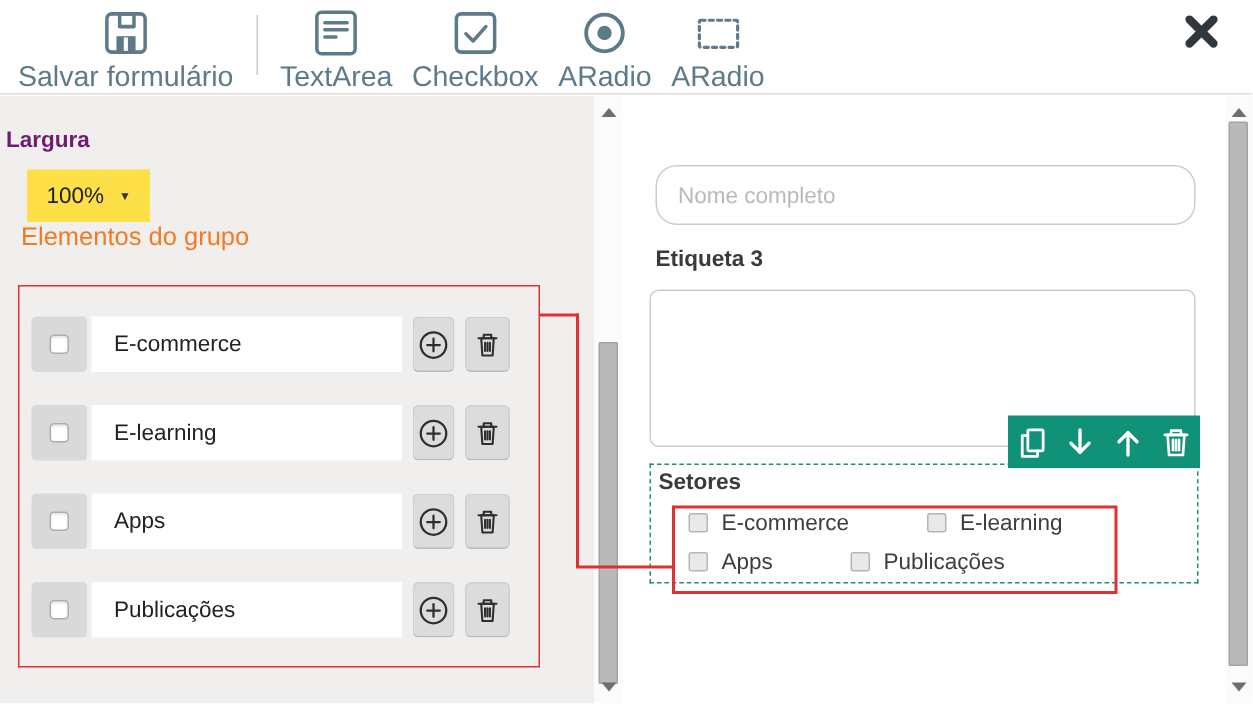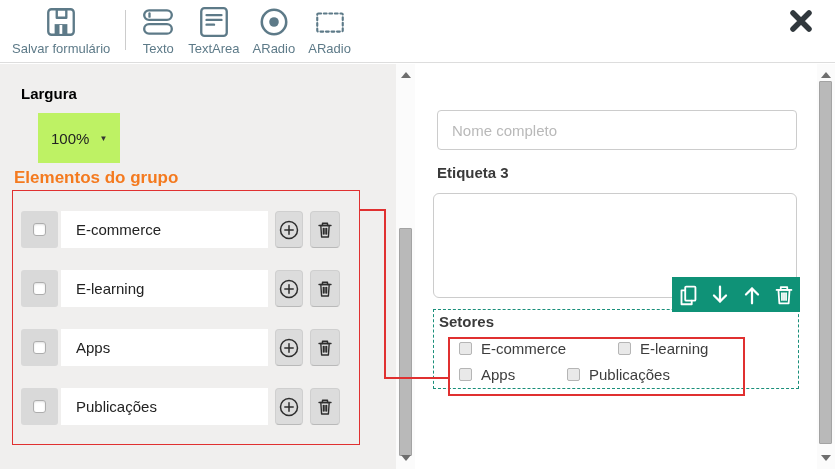--- a/index.html
+++ b/index.html
@@ -7,33 +7,33 @@
               font-family:"Liberation Sans", sans-serif; }
   .app { position:relative; width:835px; height:469px; background:#fff; }
 
   
   .toolbar { position:absolute; left:0; top:0; width:835px; height:63px;
              background:#fff; border-bottom:1px solid #ddd;
              display:flex; align-items:flex-start; padding:5px 0 0 12px; gap:13px; }
   .tb-item { display:flex; flex-direction:column; align-items:center; gap:2px;
              color:var(--toolbar_icon,#5d7a88); cursor:pointer; }
   .tb-item svg { display:block; }
-  .tb-label { font-size:13px; white-space:nowrap; color:var(--toolbar_icon,#5d7a88); }
+  .tb-label { font-size:19px; white-space:nowrap; color:var(--toolbar_icon,#5d7a88); }
   .tb-divider { width:1px; height:40px; background:#ccc; margin:5px 2px 0 2px; }
   .close-btn { position:absolute; right:21px; top:8px; cursor:pointer; }
 
   
   .left-panel { position:absolute; left:0; top:64px; width:396px; height:405px;
                 background:#f0efee; }
-  .largura { position:absolute; left:21px; top:21px; font-size:15px; font-weight:700; color:#000000; }
-  .width-select { position:absolute; left:18px; top:49px; width:82px; height:50px;
-                  background:#bef264; display:flex; align-items:center; gap:10px;
-                  padding-left:13px; font-size:15px; color:#222; cursor:pointer;margin-left:20px; }
+  .largura { position:absolute; left:4px; top:21px; font-size:15px; font-weight:700; color:#701a75; }
+  .width-select { position:absolute; left:18px; top:49px; width:82px; height:35px;
+                  background:#fde047; display:flex; align-items:center; gap:10px;
+                  padding-left:13px; font-size:15px; color:#222; cursor:pointer; }
   .width-caret { font-size:8px; color:#333; }
-  .group-heading { position:absolute; left:14px; top:104px; font-size:17px; font-weight:700;
+  .group-heading { position:absolute; left:14px; top:84px; font-size:17px; font-weight:400;
                    color:var(--heading_orange,#f47a1f); }
   .group-box { position:absolute; left:12px; top:126px; width:348px; height:255px;
                border:1.5px solid var(--highlight_red,#e03030); }
   .g-row { position:absolute; left:8px; height:37px; display:flex; align-items:center; }
   .g-row.r0{top:20px;} .g-row.r1{top:79px;} .g-row.r2{top:138px;} .g-row.r3{top:197px;}
   .drag { width:37px; height:37px; background:#d9d9d9; border-radius:3px;
           display:flex; align-items:center; justify-content:center; cursor:pointer; }
   .mini-cb { width:13px; height:13px; background:#fff; border:1px solid #adadad;
              border-radius:3px; box-shadow:inset 0 1px 2px rgba(0,0,0,.12); }
   .g-input { width:207px; height:37px; border:none; outline:none; background:#fff;
@@ -53,21 +53,21 @@
   .sb-arrow.up { top:8px; border-bottom:6px solid #6e6e6e; }
   .sb-arrow.down { bottom:8px; border-top:6px solid #6e6e6e; }
   .sb-thumb { position:absolute; left:3px; width:13px; background:#b9b9b9;
               border:1px solid #a3a3a3; border-radius:1px; }
   .sb-left .sb-thumb { top:164px; height:228px; }
   .sb-right .sb-thumb { top:17px; height:363px; left:2px; }
 
   
   .right-panel { position:absolute; left:415px; top:64px; width:402px; height:405px; background:#fff; }
   .name-input { position:absolute; left:22px; top:46px; width:360px; height:40px;
-                border:1px solid #ccc; border-radius:4px; padding:0 14px; font-size:15px;
+                border:1px solid #ccc; border-radius:14px; padding:0 14px; font-size:15px;
                 color:#333; outline:none; font-family:"Liberation Sans",sans-serif; }
   .name-input::placeholder { color:#b9b9b9; }
   .field-label { position:absolute; font-size:15px; font-weight:700; color:#3a3a3a; }
   .label2 { left:22px; top:100px; }
   .preview-textarea { position:absolute; left:18px; top:129px; width:364px; height:105px;
                       border:1px solid #ccc; border-radius:6px; resize:none; outline:none; }
   .action-bar { position:absolute; left:257px; top:213px; width:128px; height:35px;
                 background:var(--action_teal,#0f9277); display:flex; align-items:center;
                 justify-content:space-around; z-index:3; }
   .action-btn { background:transparent; border:none; color:#fff; display:flex;
@@ -103,39 +103,38 @@
         <rect x="4" y="4" width="24" height="24" rx="3"></rect>
         <rect x="12" y="4" width="9" height="8"></rect>
         <rect x="10" y="18" width="12" height="10" fill="currentColor" stroke="none"></rect>
         <rect x="14.6" y="18.8" width="2.6" height="8.4" fill="#ffffff" stroke="none"></rect>
       </svg>
       <span class="tb-label">Salvar formulário</span>
     </div>
 
     <div class="tb-divider"></div>
 
-    <div class="tb-item">
-      <svg width="34" height="34" viewBox="0 0 32 32" fill="none" stroke="currentColor" stroke-width="2.2">
-        <rect x="3" y="5" width="26" height="9" rx="4.5"></rect>
-        <rect x="3" y="18" width="26" height="9" rx="4.5"></rect>
-        <line x1="8" y1="8" x2="8" y2="11"></line>
-      </svg>
-      <span class="tb-label">Texto</span>
-    </div>
 
     <div class="tb-item">
       <svg width="34" height="34" viewBox="0 0 32 32" fill="none" stroke="currentColor" stroke-width="2.2">
         <rect x="4" y="3" width="24" height="26" rx="3"></rect>
         <line x1="9" y1="9.5" x2="23" y2="9.5"></line>
         <line x1="9" y1="14" x2="23" y2="14"></line>
         <line x1="9" y1="18.5" x2="16" y2="18.5"></line>
       </svg>
       <span class="tb-label">TextArea</span>
     </div>
 
+    <div class="tb-item">
+      <svg width="34" height="34" viewBox="0 0 32 32" fill="none" stroke="currentColor" stroke-width="2.2">
+        <rect x="4" y="4" width="24" height="24" rx="3"></rect>
+        <path d="M10 16.5 L14.5 21 L22.5 12"></path>
+      </svg>
+      <span class="tb-label">Checkbox</span>
+    </div>
 
     <div class="tb-item">
       <svg width="34" height="34" viewBox="0 0 32 32" fill="none" stroke="currentColor" stroke-width="2.4">
         <circle cx="16" cy="16" r="11.5"></circle>
         <circle cx="16" cy="16" r="4.5" fill="currentColor" stroke="none"></circle>
       </svg>
       <span class="tb-label">ARadio</span>
     </div>
 
 

